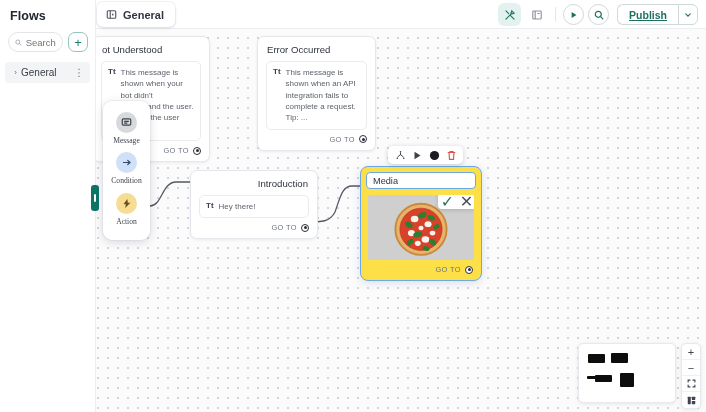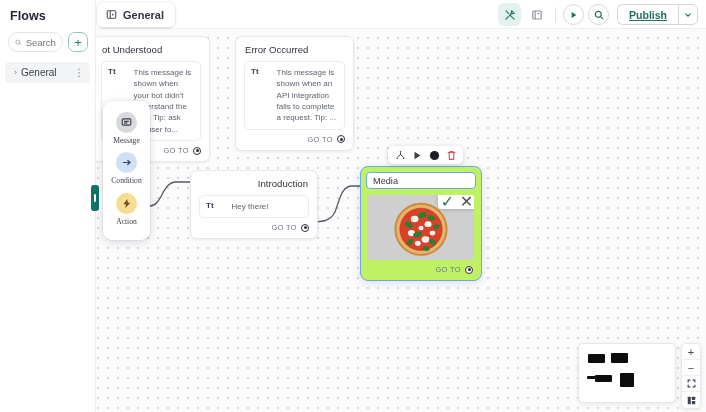--- a/index.html
+++ b/index.html
@@ -115,42 +115,42 @@
   .pal-label { font-size:7.6px; color:#3e444e; text-align:center; line-height:1.25; }
 
   
   .node {
     position:absolute; background:#ffffff; border:1px solid #e5e7ec; border-radius:7px;
     box-shadow:0 1px 3px rgba(20,25,40,.07);
   }
   .node-title { font-size:9.6px; color:#2e333c; padding:7px 9px 0 9px; }
   .node-body {
     margin:6px 8px 0 8px; border:1px solid #e9ebef; border-radius:5px;
-    padding:5px 6px; display:flex; gap:18px; background:#fff;
+    padding:5px 6px; display:flex; gap:5px; background:#fff;
   }
   .tt-glyph { font-size:8px; font-weight:700; color:#3b414b; flex:none; line-height:1.35; }
   .node-text { font-size:8px; color:#5d636d; line-height:1.42; }
   .node-foot {
     display:flex; align-items:center; justify-content:flex-end; gap:4px;
     padding:5px 8px 6px 0; font-size:7.4px; color:#6b7280; letter-spacing:.4px;
   }
   .port {
     width:8px; height:8px; border-radius:50%; border:1.6px solid #2b3039;
     background:#fff; display:flex; align-items:center; justify-content:center;
   }
   .port::after { content:""; width:3px; height:3px; border-radius:50%; background:#2b3039; }
 
   #node-notunderstood { left:92px; top:36px; width:118px; }
-  #node-error { left:235px; top:36px; width:119px; }
+  #node-error { left:257px; top:36px; width:119px; }
   #node-intro { left:190px; top:170px; width:128px;text-align:right; }
 
   
   #node-media {
     position:absolute; left:360px; top:166px; width:122px;
-    background:#bef264; border:1.4px solid #6aa9e6; border-radius:8px;
+    background:#fde047; border:1.4px solid #6aa9e6; border-radius:8px;
     box-shadow:0 2px 8px rgba(30,60,120,.14);
     z-index:30;
   }
   #media-title-field {
     margin:5px 5px 0 5px; height:17px; border:1px solid #6aa9e6; border-radius:4px;
     background:#fff; display:flex; align-items:center; padding:0 6px;
     font-size:9.2px; color:#2e333c;
   }
   #media-thumb {
     position:relative; margin:6px 7px 0 7px; height:65px; background:#cfcfcf;

